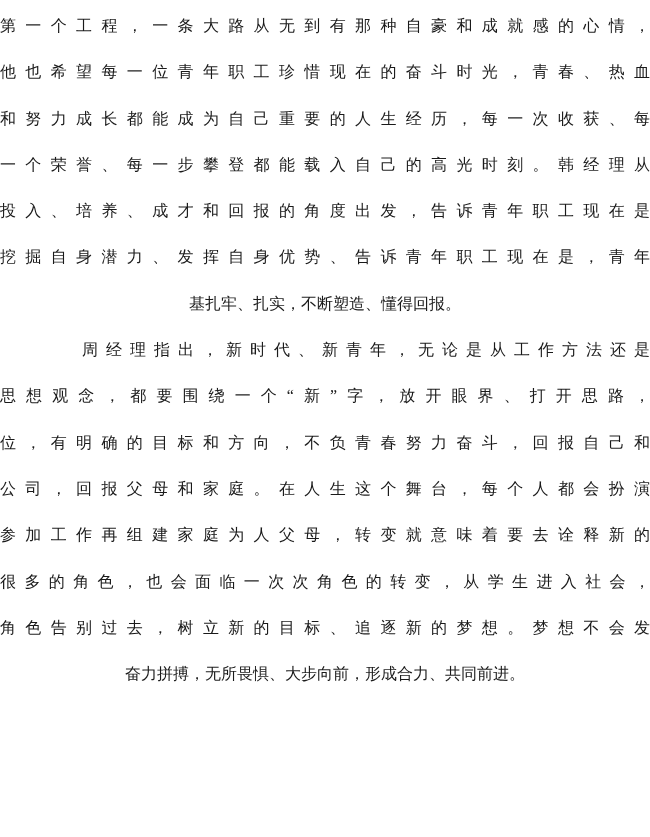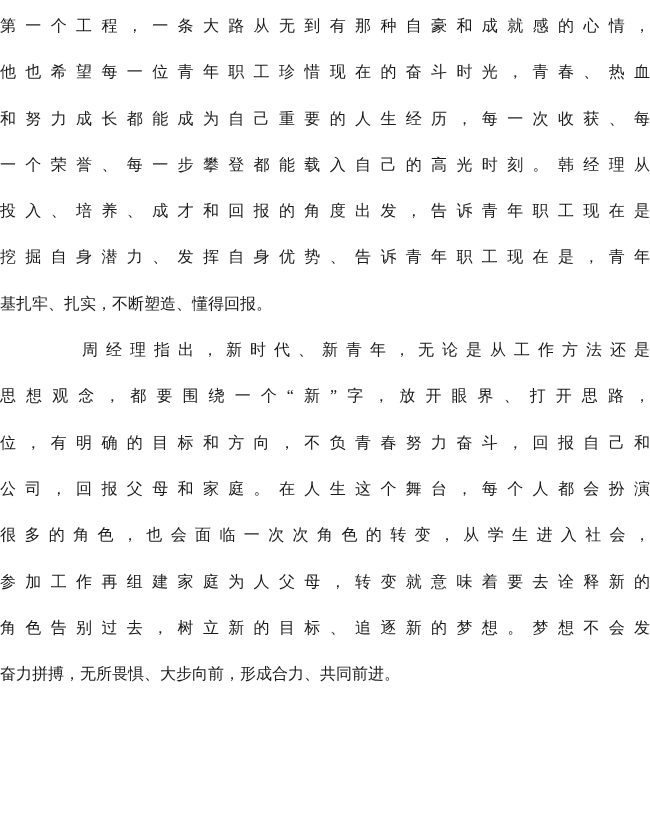--- a/index.html
+++ b/index.html
@@ -24,21 +24,21 @@
     font-size: 16px;
     white-space: nowrap;
     letter-spacing: 0;
   }
   .justify {
     text-align: justify;
     text-align-last: justify;
     text-justify: inter-character;
   }
   .plain {
-    text-align: left;
+    text-align: center;
   }
   .indent {
     text-indent: 48px;
     margin-left: 34px;
   }
 </style>
 </head>
 <body>
 
 <div class="page">
@@ -51,18 +51,18 @@
     <div class="line justify">投入、培养、成才和回报的角度出发，告诉青年职工现在是</div>
     <div class="line justify">挖掘自身潜力、发挥自身优势、告诉青年职工现在是，青年</div>
     <div class="line plain">基扎牢、扎实，不断塑造、懂得回报。</div>
   </div>
 
   <div>
     <div class="line justify indent">周经理指出，新时代、新青年，无论是从工作方法还是</div>
     <div class="line justify">思想观念，都要围绕一个“新”字，放开眼界、打开思路，</div>
     <div class="line justify">位，有明确的目标和方向，不负青春努力奋斗，回报自己和</div>
     <div class="line justify">公司，回报父母和家庭。在人生这个舞台，每个人都会扮演</div>
+    <div class="line justify">参加工作再组建家庭为人父母，转变就意味着要去诠释新的</div>
     <div class="line justify">很多的角色，也会面临一次次角色的转变，从学生进入社会，</div>
-    <div class="line justify">参加工作再组建家庭为人父母，转变就意味着要去诠释新的</div>
     <div class="line justify">角色告别过去，树立新的目标、追逐新的梦想。梦想不会发</div>
     <div class="line plain">奋力拼搏，无所畏惧、大步向前，形成合力、共同前进。</div>
   </div>
 </div>
 
 </body></html>

